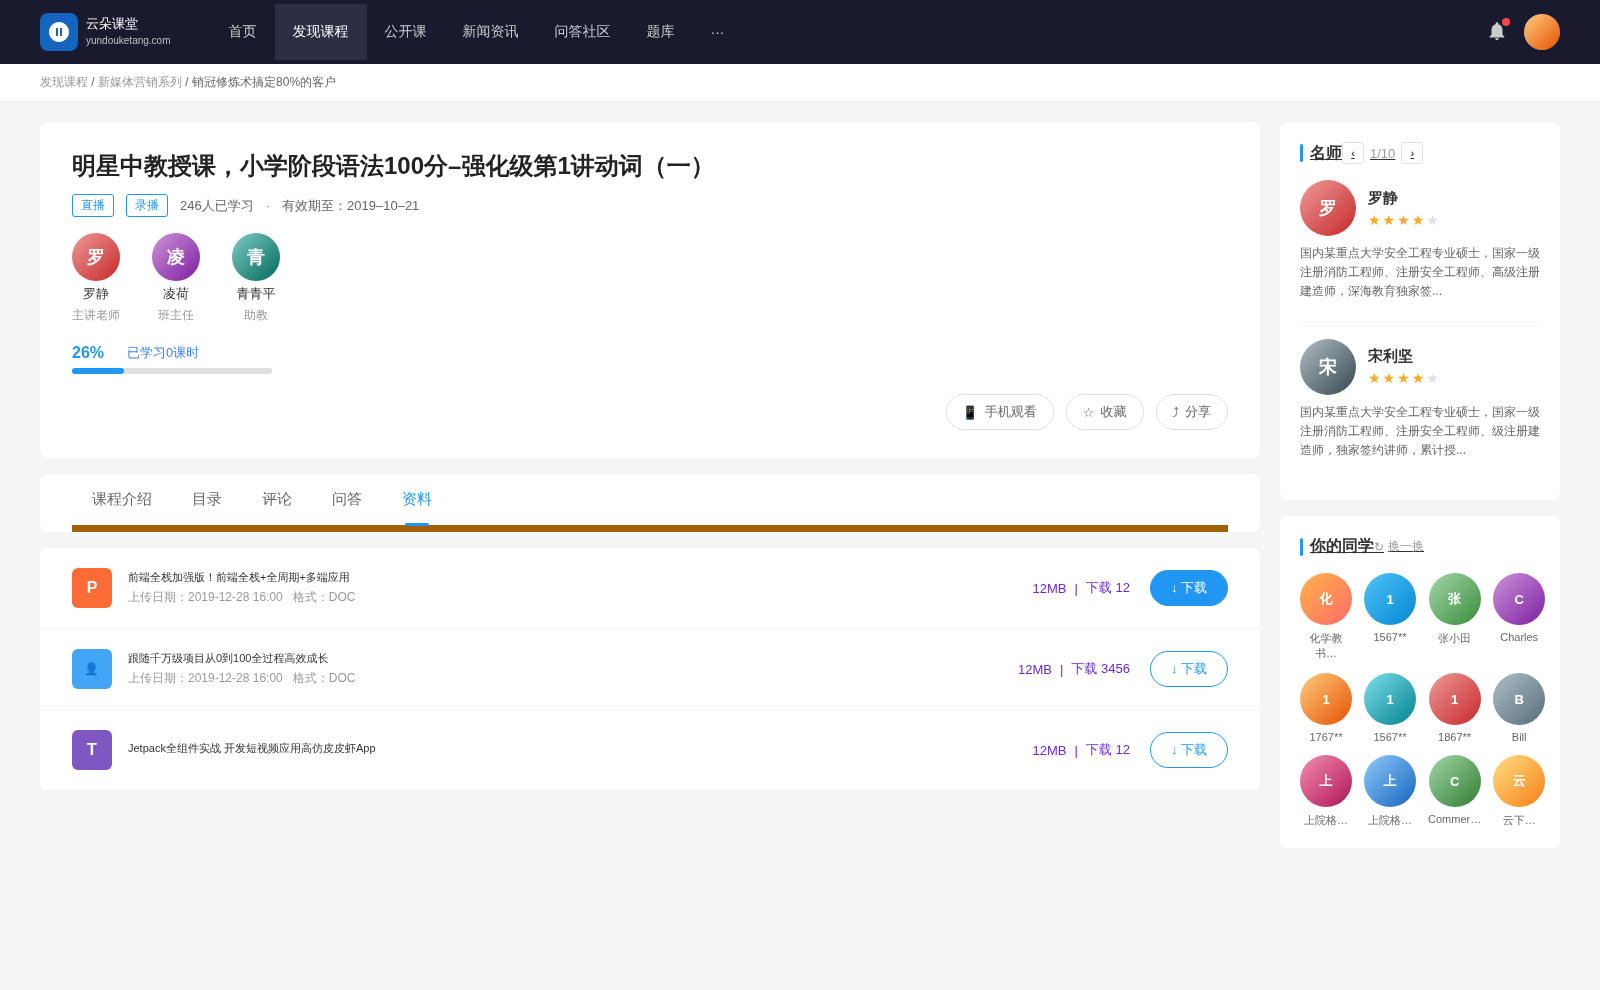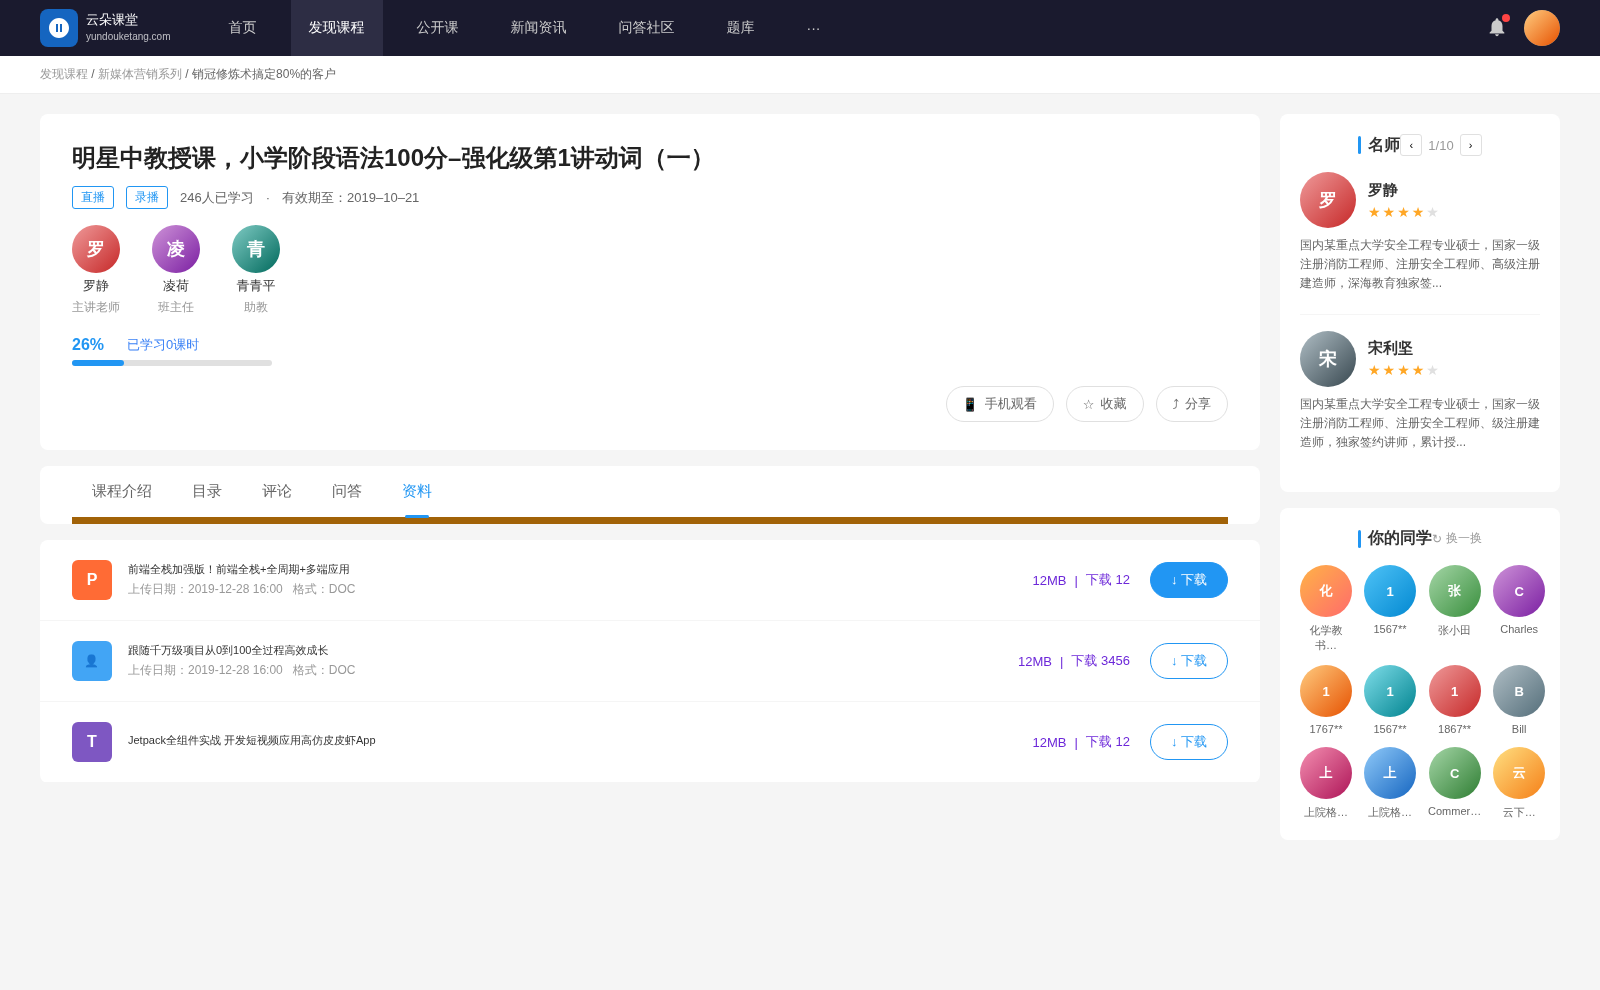--- a/index.html
+++ b/index.html
@@ -1,24 +1,24 @@
 <!DOCTYPE html>
 <html><head>
   <meta charset="utf-8">
   <style>
     * { margin: 0; padding: 0; box-sizing: border-box; }
     body { font-family: -apple-system, BlinkMacSystemFont, 'PingFang SC', 'Microsoft YaHei', sans-serif; background: #f5f5f5; font-size: 14px; color: #333; }
 
     
-    .navbar { background: #1a1a2e; height: 56px; display: flex; align-items: center; padding: 0 40px; }
+    .navbar { background: #1a1a2e; height: 64px; display: flex; align-items: center; padding: 0 40px; }
     .logo { display: flex; align-items: center; margin-right: 40px; }
     .logo-icon { width: 38px; height: 38px; background: #1565c0; border-radius: 8px; display: flex; align-items: center; justify-content: center; margin-right: 8px; }
     .logo-icon svg { width: 24px; height: 24px; }
     .logo-text { color: white; font-size: 13px; line-height: 1.2; }
-    .nav-items { display: flex; align-items: center; gap: 16px; flex: 1; }
+    .nav-items { display: flex; align-items: center; gap: 0; flex: 1; }
     .nav-item { color: #ccc; padding: 0 18px; height: 56px; display: flex; align-items: center; font-size: 14px; cursor: pointer; }
     .nav-item.active { background: #2d2d44; color: white; }
     .nav-right { display: flex; align-items: center; gap: 16px; margin-left: auto; }
     .bell-icon { color: #ccc; cursor: pointer; position: relative; }
     .bell-dot { width: 8px; height: 8px; background: #ff4444; border-radius: 50%; position: absolute; top: -2px; right: -2px; }
     .avatar { width: 36px; height: 36px; border-radius: 50%; background: #888; overflow: hidden; cursor: pointer; }
     .avatar-img { width: 100%; height: 100%; background: linear-gradient(135deg, #c9a96e, #8b6914); border-radius: 50%; display: flex; align-items: center; justify-content: center; color: white; font-size: 14px; }
 
     
     .breadcrumb { background: white; padding: 10px 40px; font-size: 12px; color: #999; border-bottom: 1px solid #eee; }
@@ -70,21 +70,21 @@
     .resource-info { flex: 1; }
     .resource-name { font-size: 11px; color: #333; font-weight: 500; margin-bottom: 4px; }
     .resource-meta { font-size: 12px; color: #999; }
     .resource-stats { display: flex; align-items: center; gap: 8px; color: #999; font-size: 13px; margin-left: auto; margin-right: 20px; white-space: nowrap; }
     .resource-stats span { color: #6d28d9; }
     .btn-download { border: 1px solid #2196f3; color: #2196f3; border-radius: 20px; padding: 8px 20px; font-size: 13px; cursor: pointer; background: white; display: flex; align-items: center; gap: 6px; white-space: nowrap; }
     .btn-download.filled { background: #2196f3; color: white; }
 
     
     .panel-card { background: white; border-radius: 8px; padding: 20px; margin-bottom: 16px; }
-    .panel-header { display: flex; align-items: center; justify-content: center; margin-bottom: 16px; }
+    .panel-header { display: flex; align-items: center; justify-content: flex-start; margin-bottom: 16px; text-decoration: underline; }
     .panel-title { font-size: 16px; font-weight: bold; color: #333; padding-left: 10px; position: relative; }
     .panel-title::before { content: ''; position: absolute; left: 0; top: 50%; transform: translateY(-50%); width: 3px; height: 18px; background: #2196f3; border-radius: 2px; }
     .panel-nav { display: flex; align-items: center; gap: 6px; font-size: 13px; color: #999; }
     .panel-nav button { background: none; border: 1px solid #e0e0e0; width: 22px; height: 22px; border-radius: 3px; cursor: pointer; display: flex; align-items: center; justify-content: center; font-size: 11px; }
 
     
     .teacher-panel-item { margin-bottom: 20px; }
     .teacher-panel-header { display: flex; align-items: center; gap: 12px; margin-bottom: 8px; }
     .teacher-panel-avatar { width: 56px; height: 56px; border-radius: 50%; overflow: hidden; flex-shrink: 0; }
     .teacher-panel-info { }

